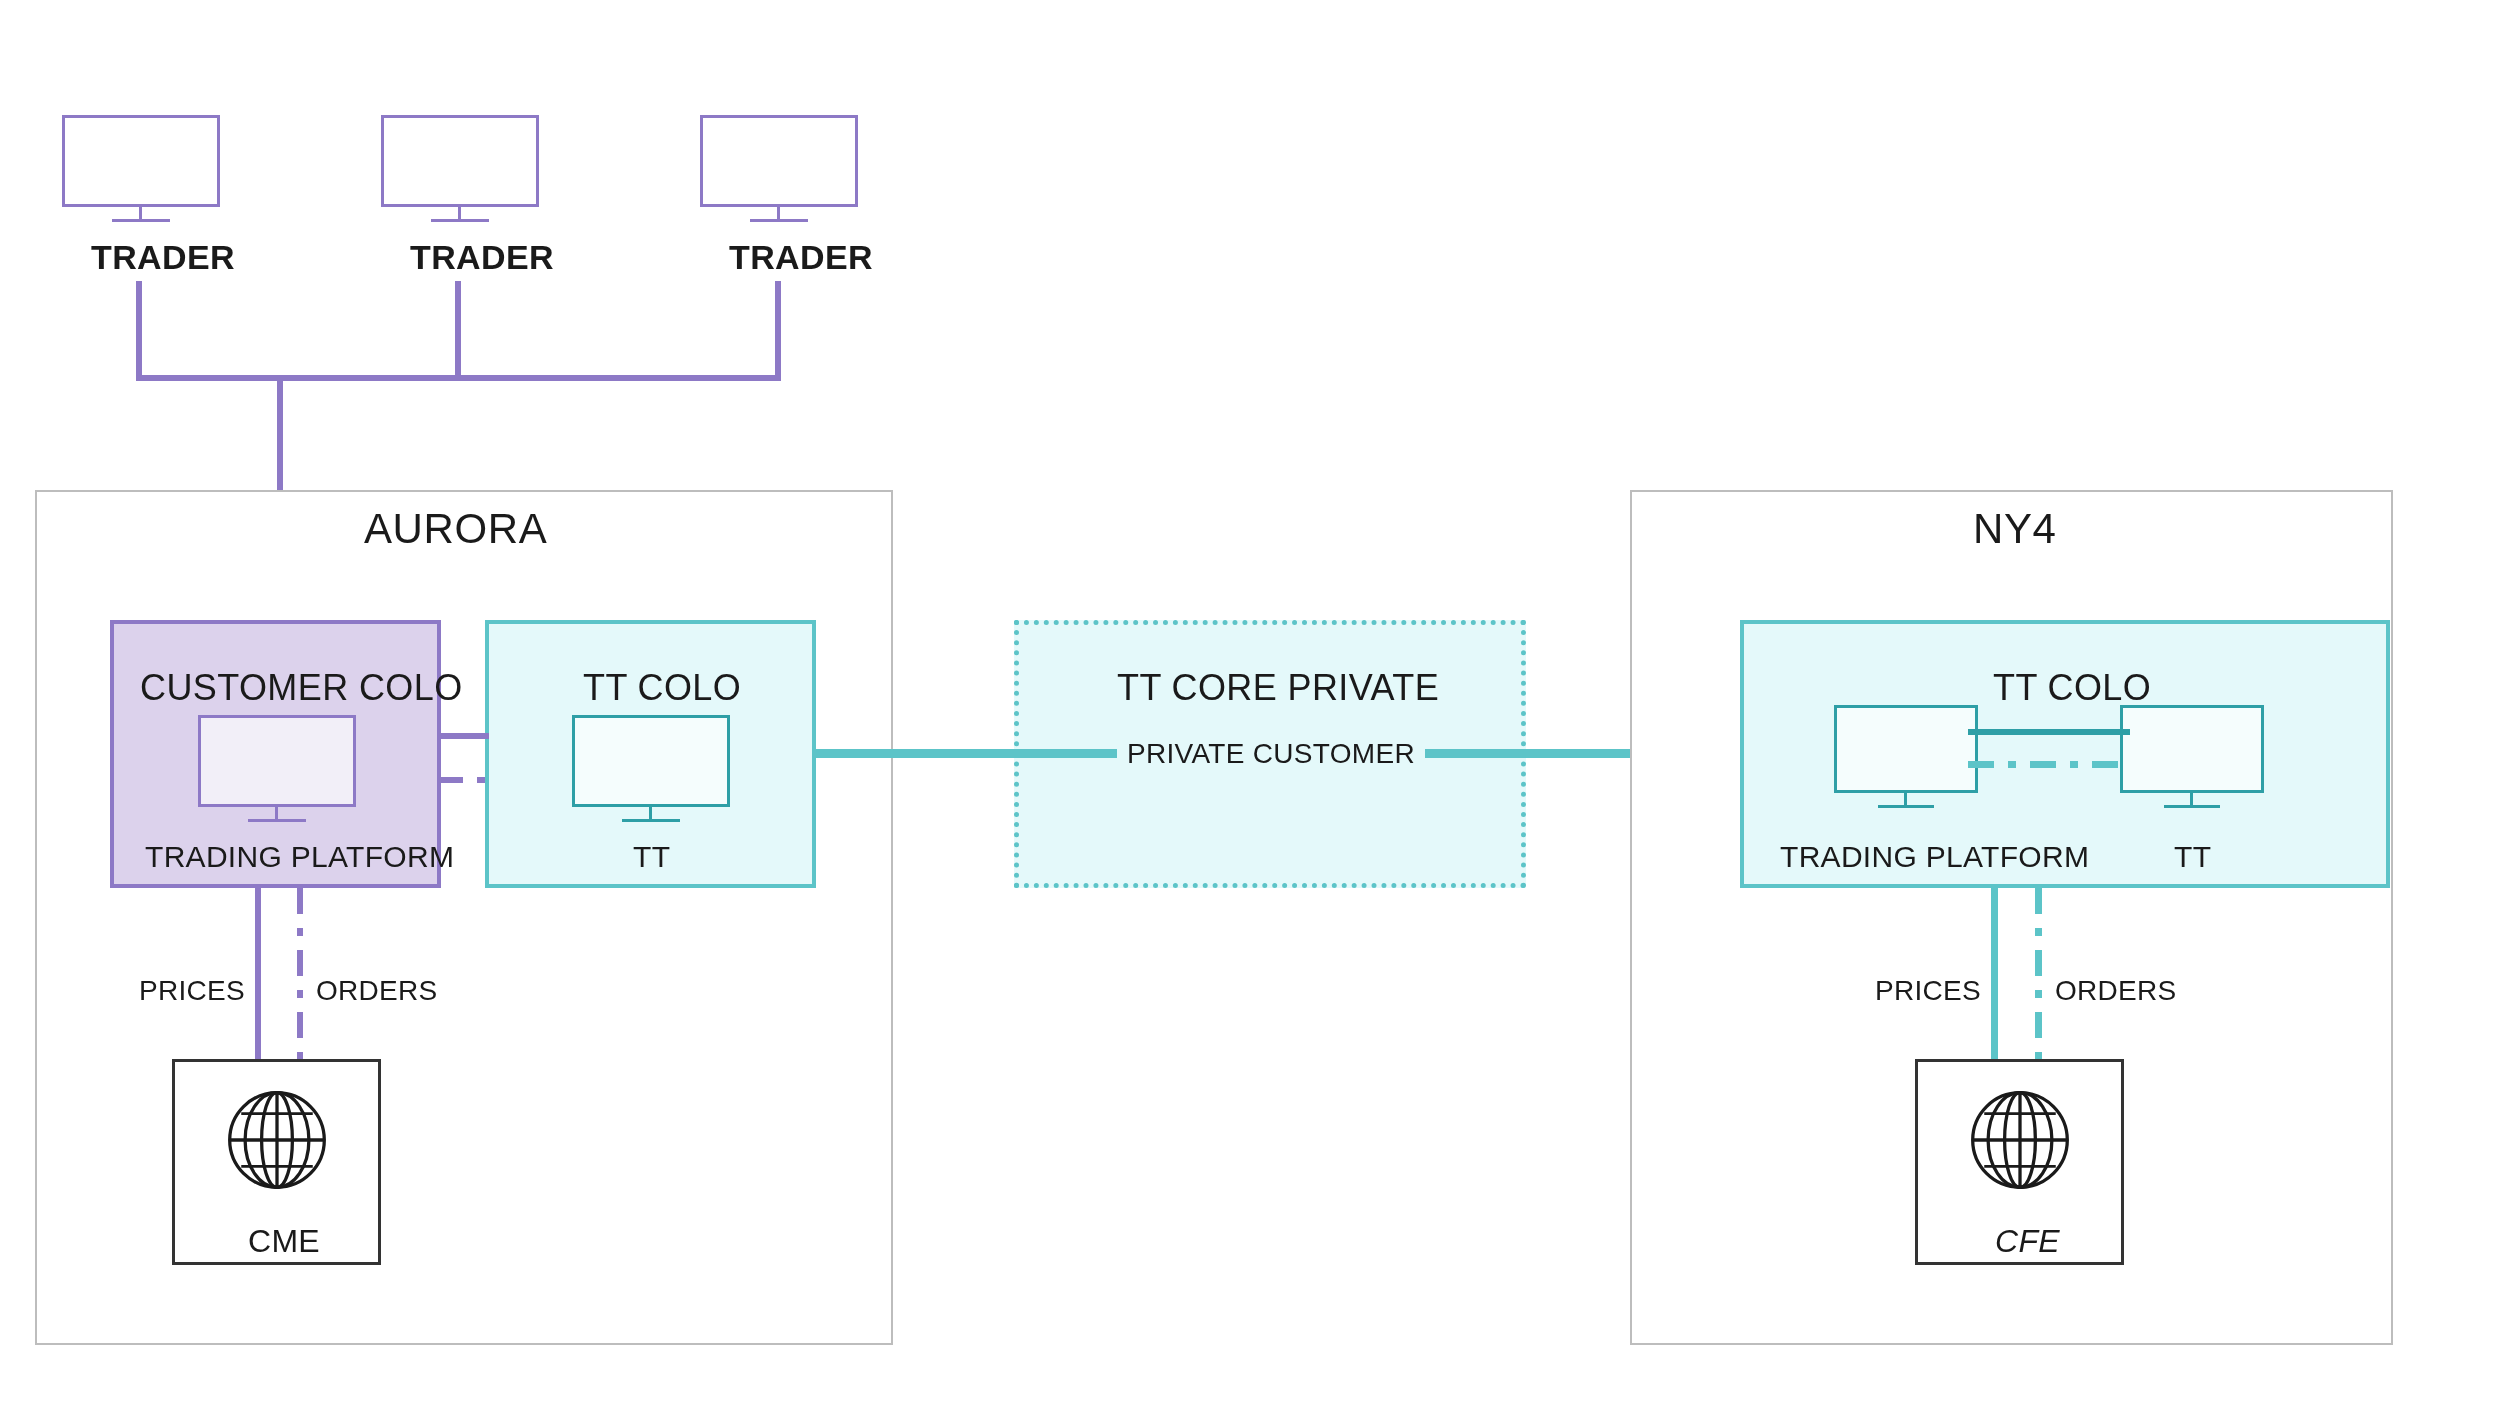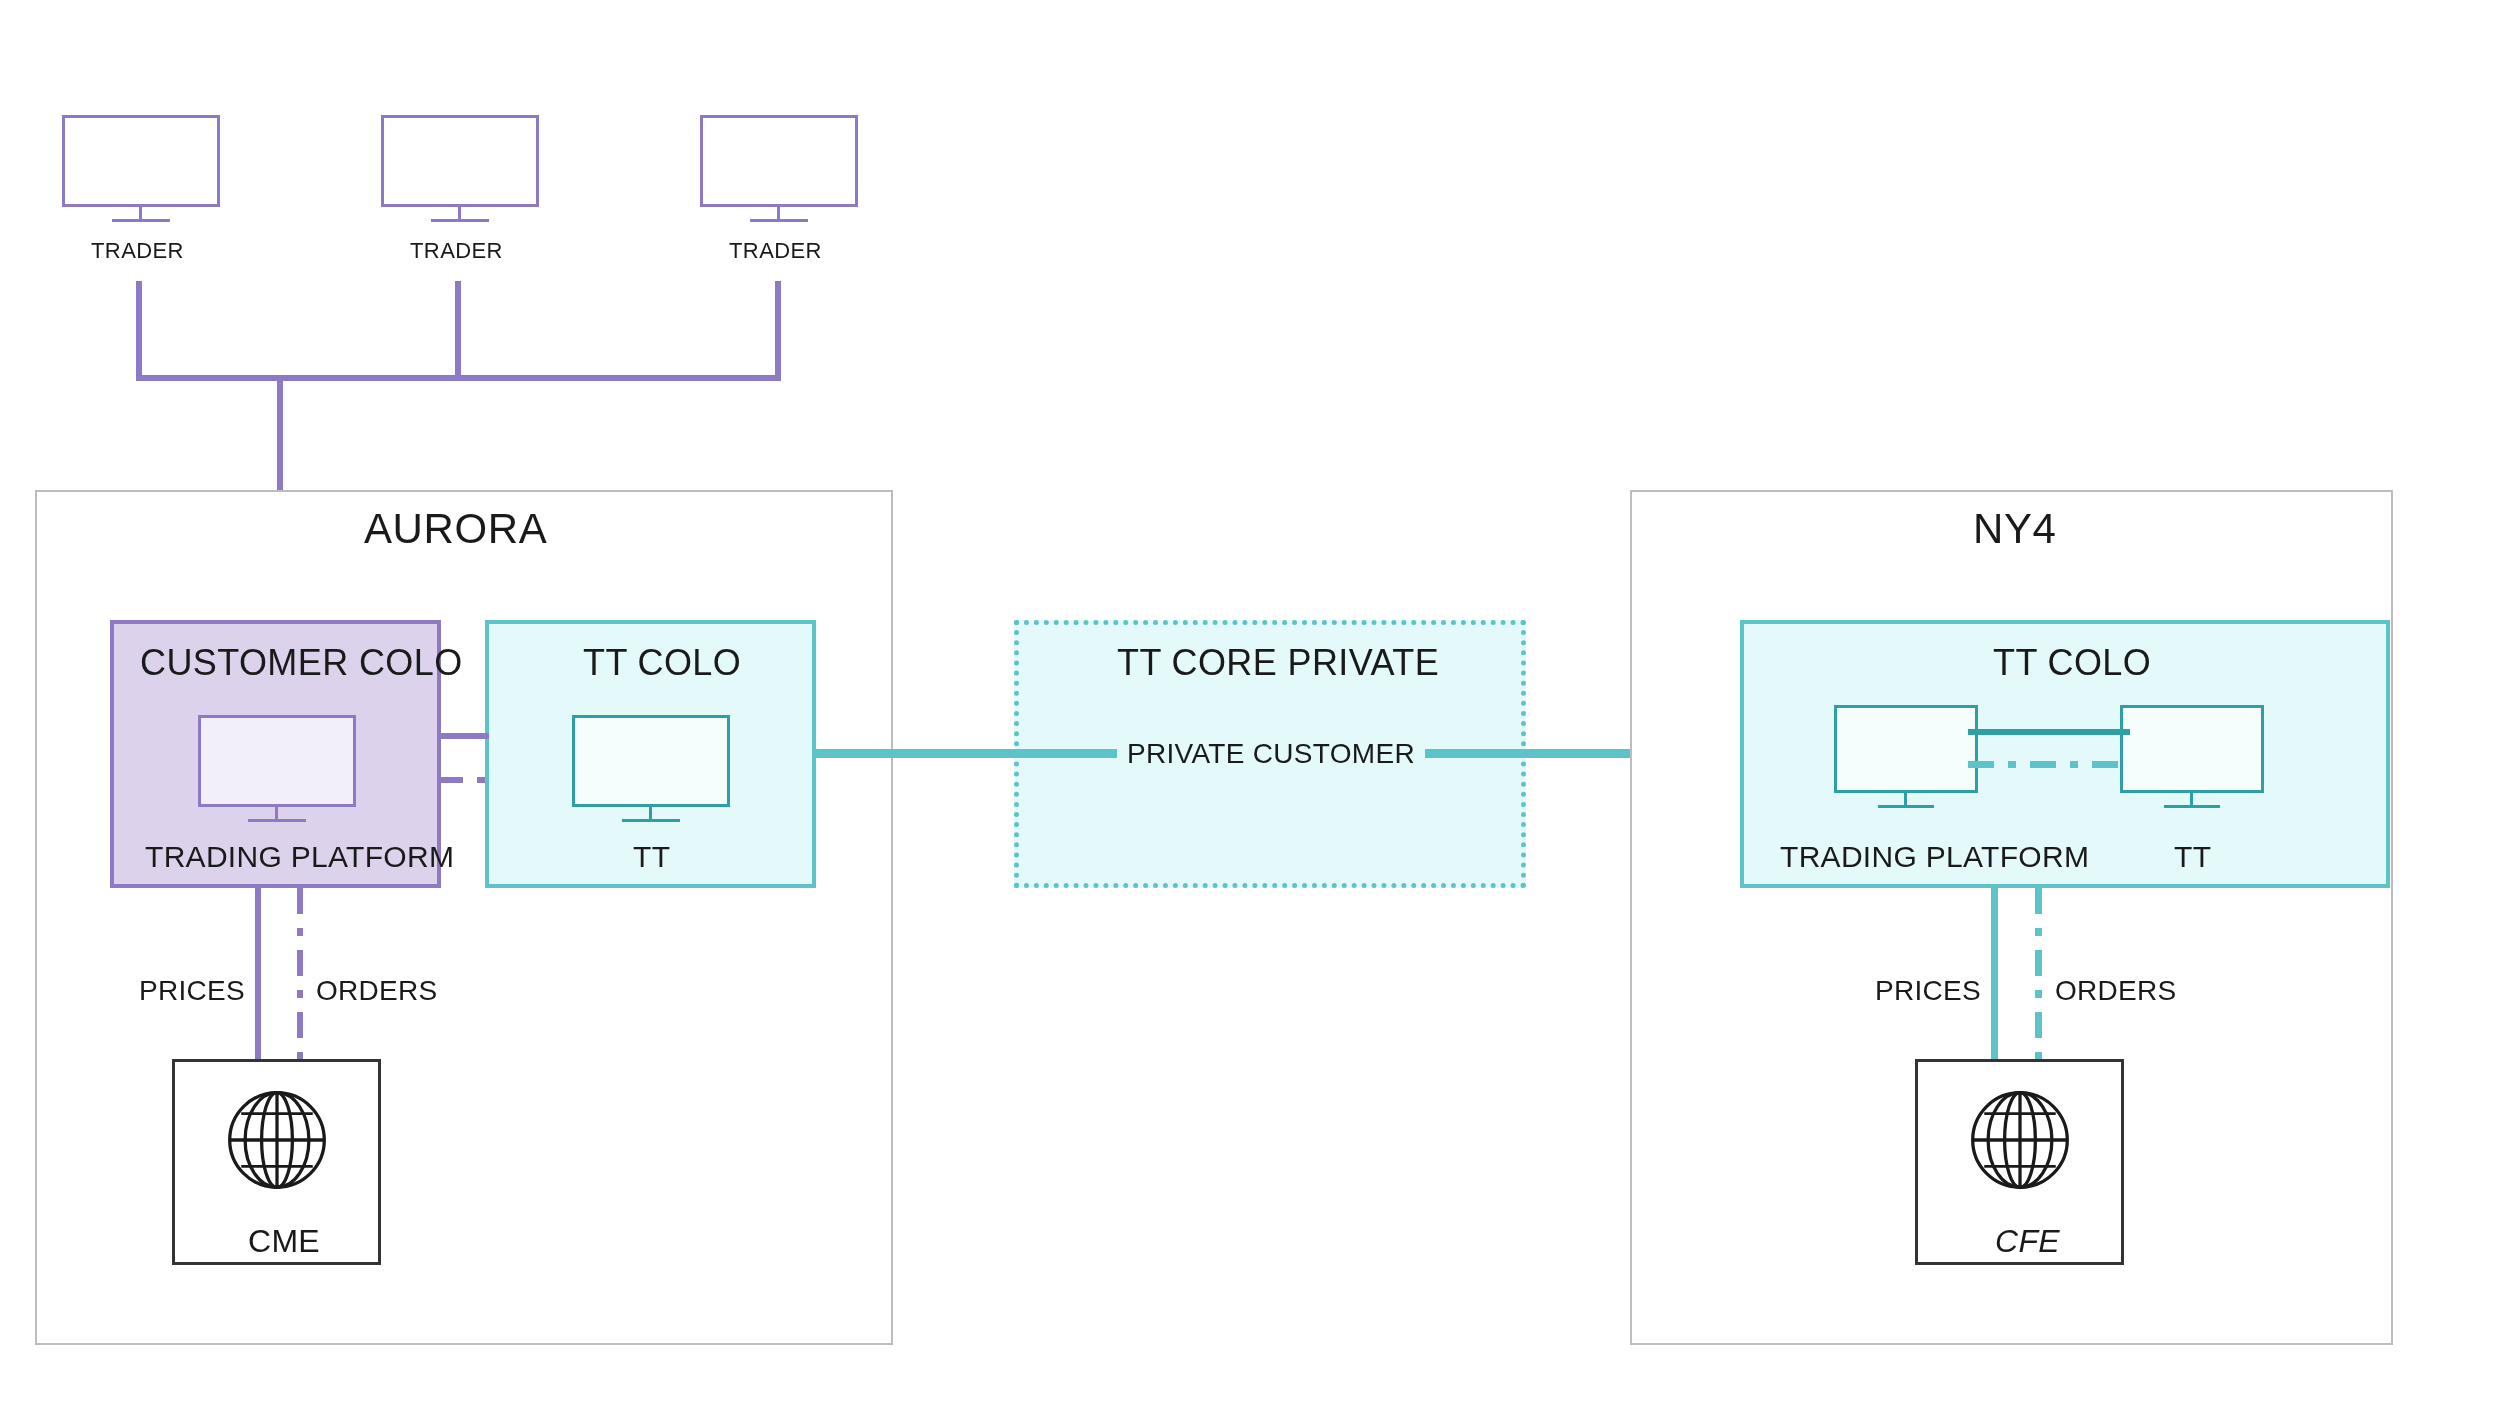--- a/index.html
+++ b/index.html
@@ -20,23 +20,23 @@
   }
   .abs { position: absolute; }
 
   
   .lbl {
     position: absolute;
     color: #1a1a1a;
     white-space: nowrap;
     line-height: 1;
   }
-  .lbl-trader   { font-size: 22px; letter-spacing: .4px; }
+  .lbl-trader   { font-size: 34px; letter-spacing: .4px; font-weight: bold; }
   .lbl-site     { font-size: 42px; letter-spacing: .6px; }
-  .lbl-boxtitle { font-size: 36px; letter-spacing: .4px; }
+  .lbl-boxtitle { font-size: 36px; letter-spacing: .4px; margin-top: 25px; }
   .lbl-node     { font-size: 30px; letter-spacing: .3px; }
   .lbl-flow     { font-size: 28px; letter-spacing: .3px; }
   .lbl-band     { font-size: 28px; letter-spacing: .3px; background:#e4f9fa; padding:0 10px; }
   .lbl-exch     { font-size: 32px; letter-spacing: .3px; }
 
   
   .site-box {
     position: absolute;
     border: 2px solid #bdbdbd;
     background: #ffffff;

